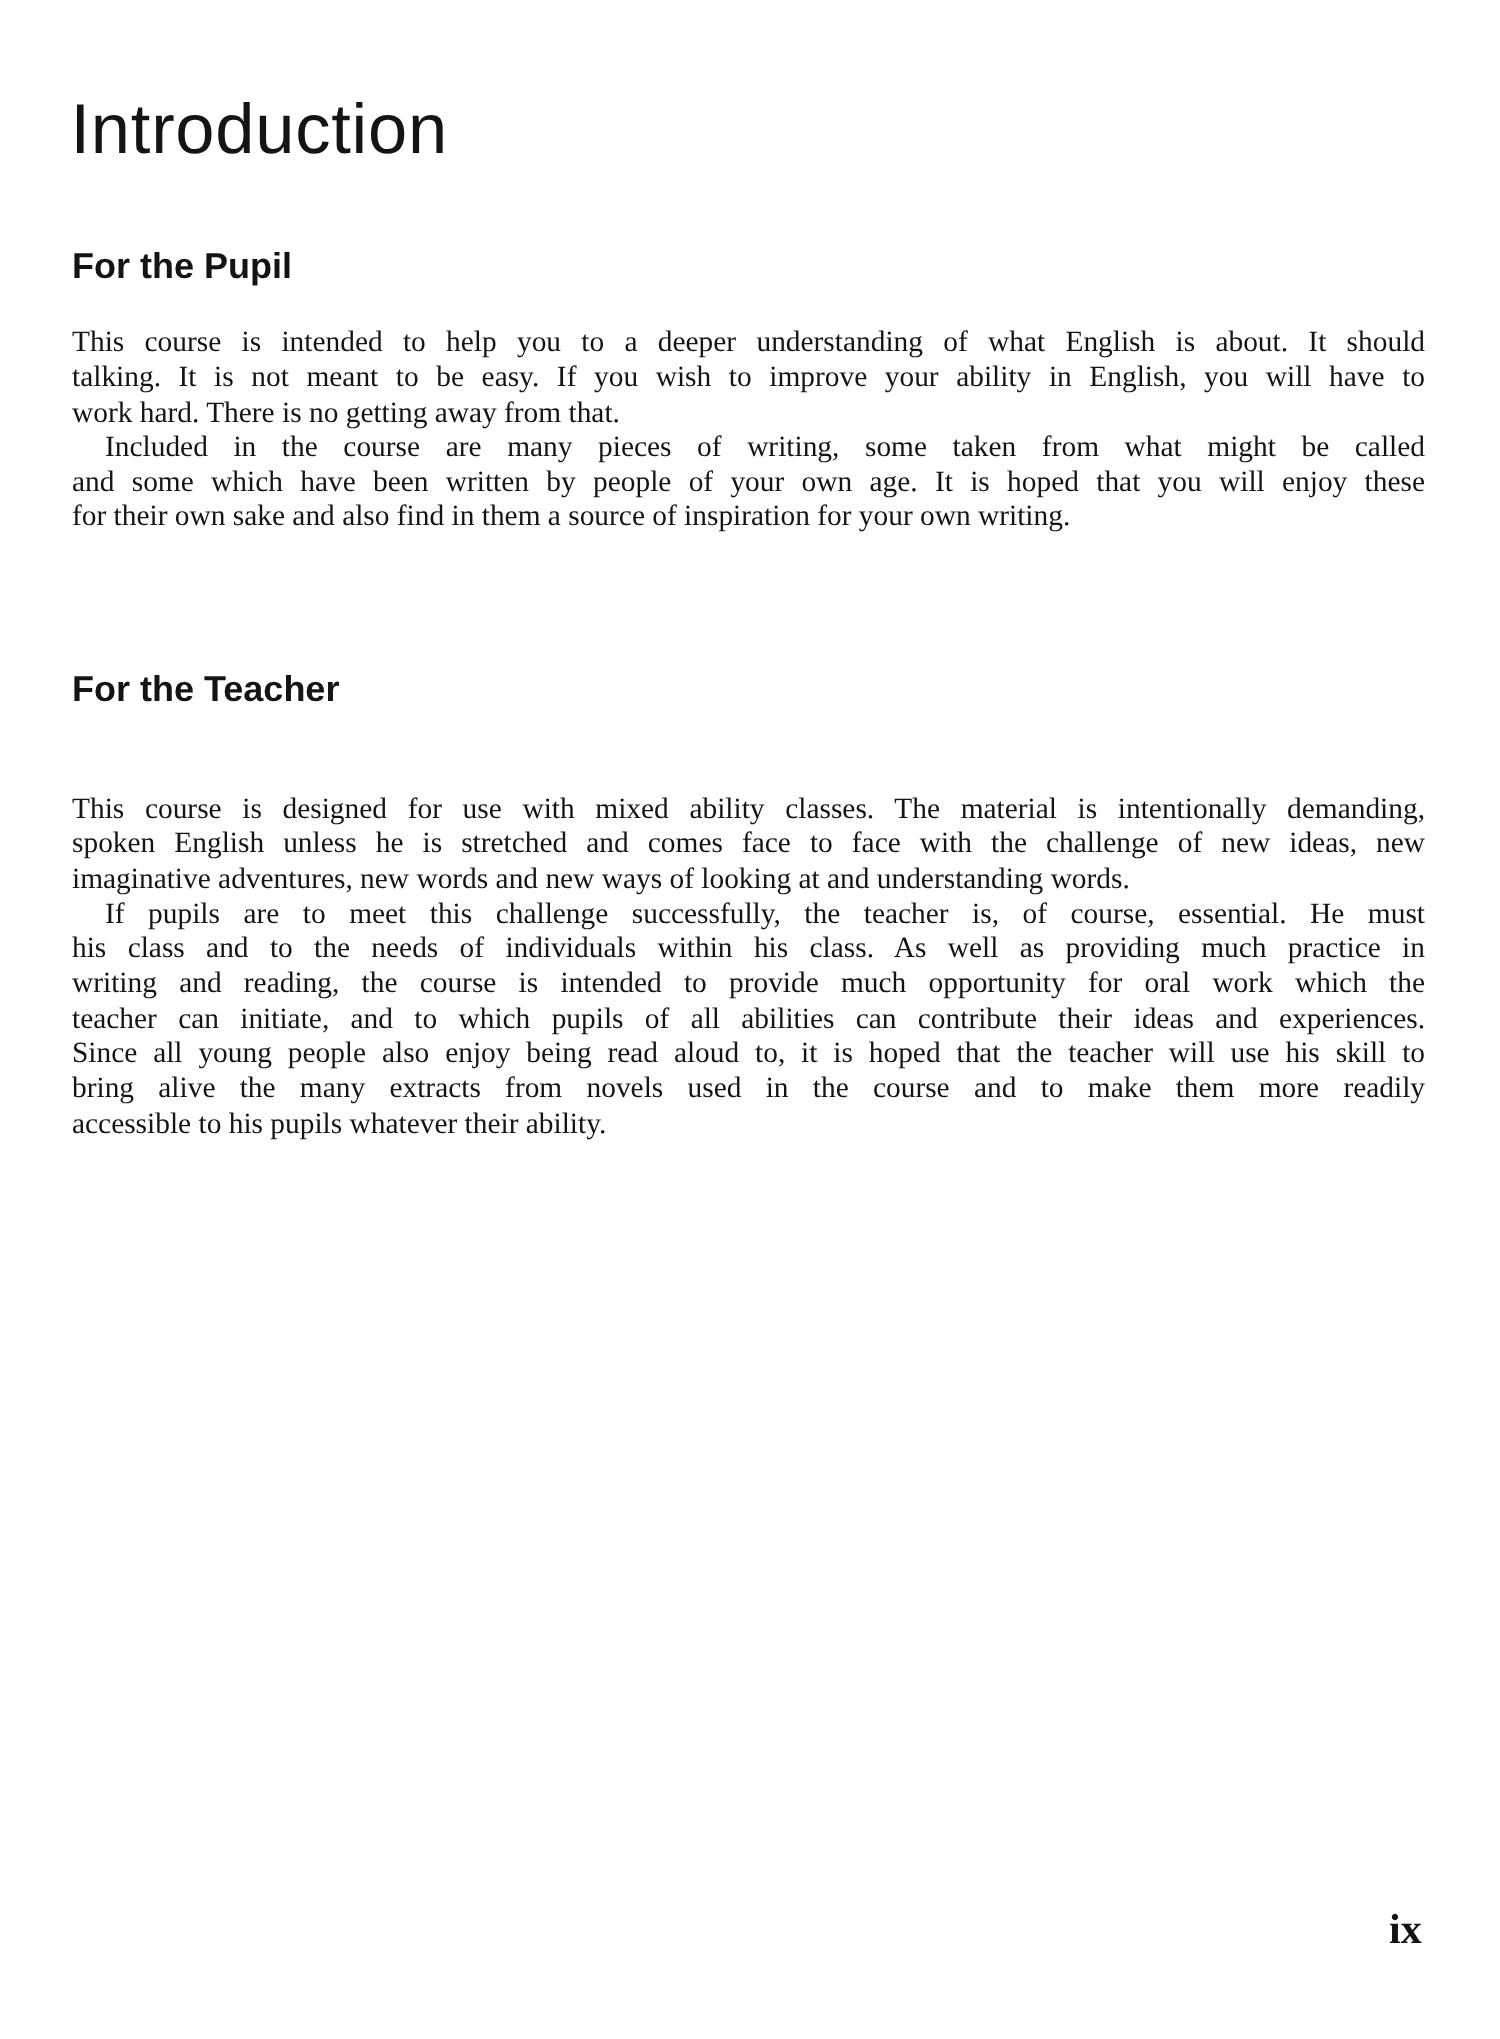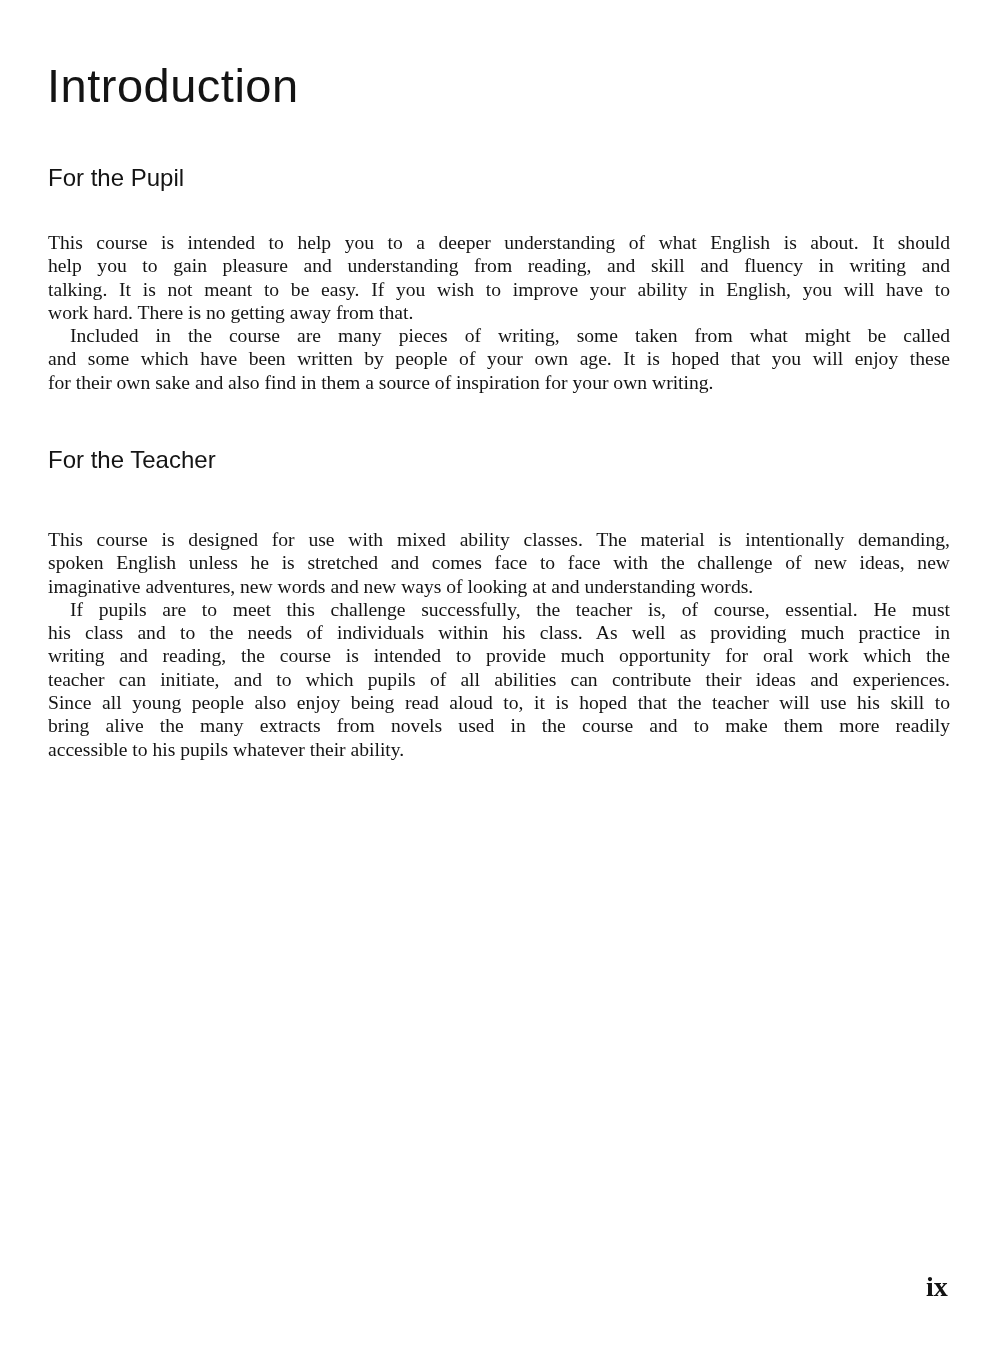--- a/index.html
+++ b/index.html
@@ -23,35 +23,35 @@
       font-weight: normal;
       font-size: 47px;
       letter-spacing: 0.5px;
       line-height: 1;
     }
     .section-heading {
       position: absolute;
       left: 48px;
       margin: 0;
       font-family: "Liberation Sans", sans-serif;
-      font-weight: normal;
+      font-weight: bold;
       font-size: 24px;
       line-height: 1;
     }
     #h-pupil { top: 166px; }
     #h-teacher { top: 448px; }
     .section-body {
       position: absolute;
       left: 48px;
       width: 902px;
       font-family: "Liberation Serif", serif;
       font-size: 19.6px;
       line-height: 23.3px;
     }
-    #body-pupil { top: 231px; font-family: Liberation Serif, serif; }
+    #body-pupil { top: 217px; font-family: Liberation Serif, serif; }
     #body-teacher { top: 500px; margin-top: 28px; }
     .line {
       display: block;
       text-align: justify;
       text-align-last: justify;
       white-space: nowrap;
       height: 23.3px;
     }
     .line.last {
       text-align-last: left;
@@ -71,21 +71,20 @@
   </style>
 </head>
 <body>
 
 <h1 class="page-title">Introduction</h1>
 
 <section>
   <h2 class="section-heading" id="h-pupil">For the Pupil</h2>
   <div class="section-body" id="body-pupil">
     <span class="line">This course is intended to help you to a deeper understanding of what English is about. It should</span>
-    <span class="line">help you to gain pleasure and understanding from reading, and skill and fluency in writing and</span>
     <span class="line">talking. It is not meant to be easy. If you wish to improve your ability in English, you will have to</span>
     <span class="line last">work hard. There is no getting away from that.</span>
     <span class="line indent">Included in the course are many pieces of writing, some taken from what might be called</span>
     <span class="line">and some which have been written by people of your own age. It is hoped that you will enjoy these</span>
     <span class="line last">for their own sake and also find in them a source of inspiration for your own writing.</span>
   </div>
 </section>
 
 <section>
   <h2 class="section-heading" id="h-teacher">For the Teacher</h2>

